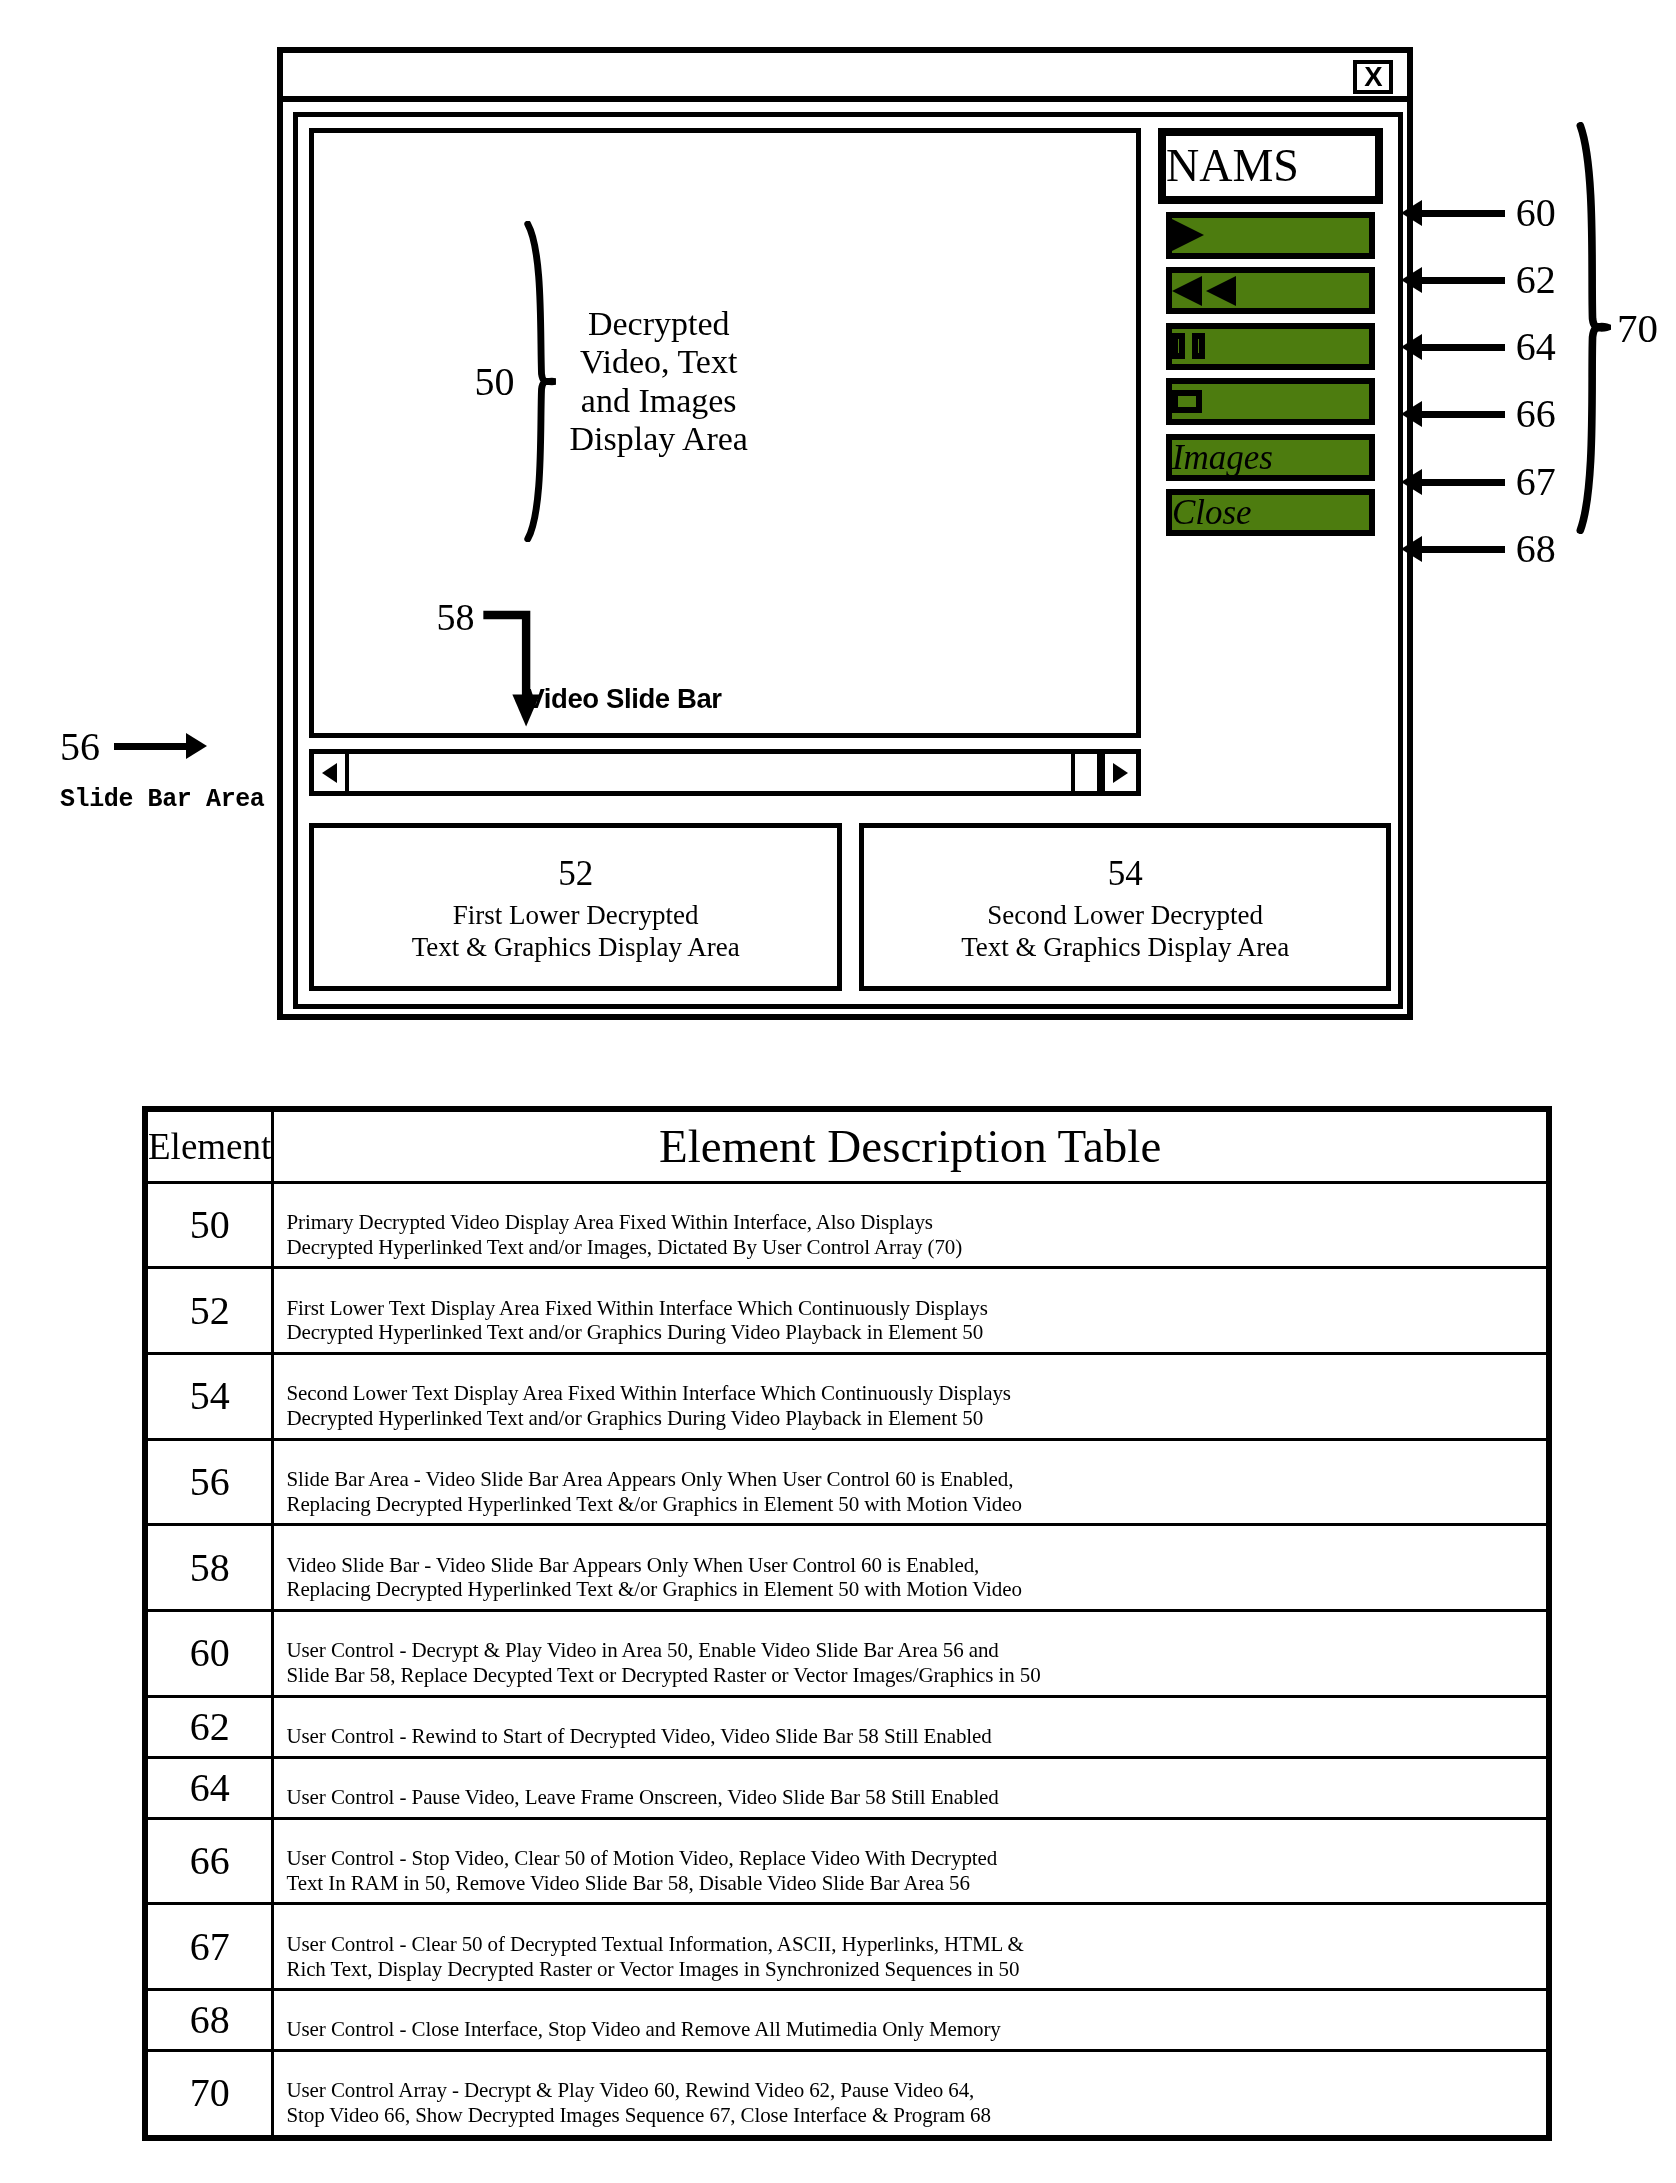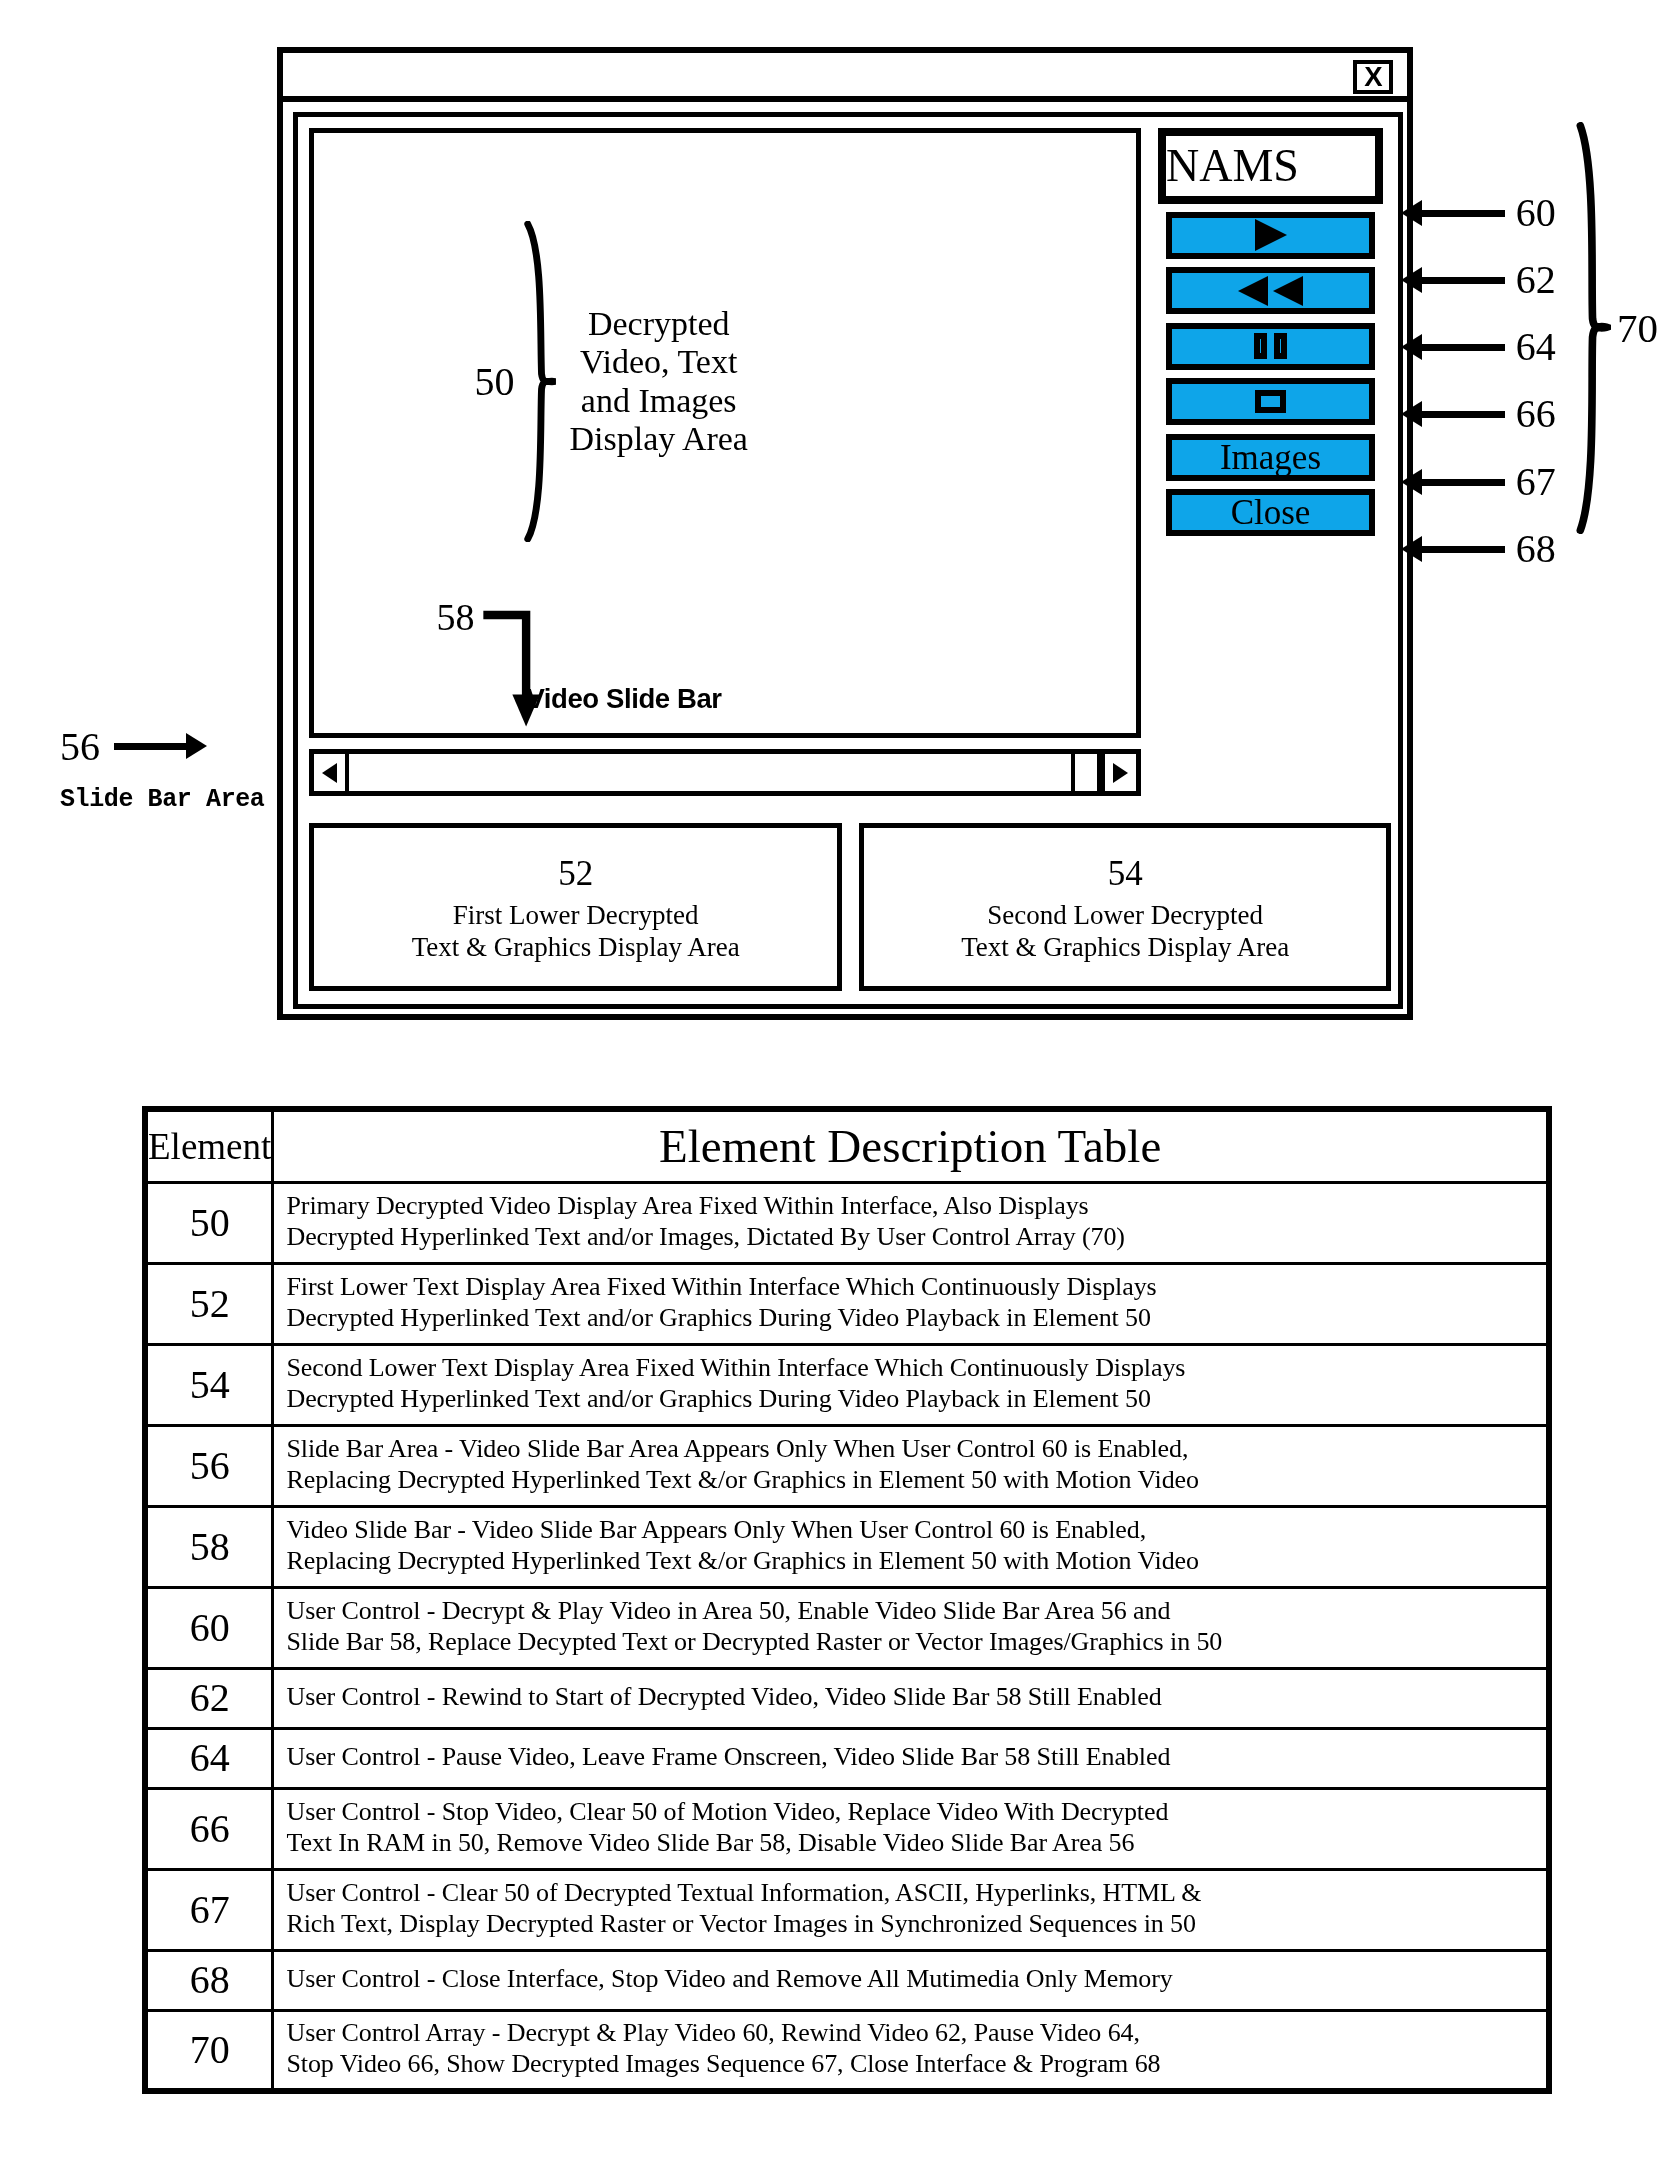--- a/index.html
+++ b/index.html
@@ -175,22 +175,23 @@
     border: 8.4px solid #000;
     display: flex; align-items: center; justify-content: flex-start;
     margin-bottom: 7.6px;
   }
   .nams-box span { font-size: 46px; line-height: 1; }
   .ctrl-btn {
     width: 93%;
     height: 47px;
     margin: 0 auto 8.4px auto;
     border: 6.9px solid #000;
-    display: flex; align-items: center; justify-content: center;
-    background: #0ea5e9;
+    display: flex; align-items: center; 
+    background: #4d7c0f;
+    font-style: italic;
   }
   .ctrl-btn.text-btn { font-size: 35px; line-height: 1; }
   .glyph-play   { width:0;height:0;border-top:16px solid transparent;border-bottom:16px solid transparent;border-left:32px solid #000; }
   .glyph-rew    { display:flex; gap:4.6px; }
   .glyph-rew i  { width:0;height:0;border-top:15.3px solid transparent;border-bottom:15.3px solid transparent;border-right:30.5px solid #000; display:block; }
   .glyph-pause  { display:flex; gap:6.9px; }
   .glyph-pause i{ display:block; width:13px; height:26px; border:6.1px solid #000; }
   .glyph-stop   { width:30.5px; height:23px; border:6.9px solid #000; }
 
   
@@ -289,26 +290,27 @@
   #edt tbody .c-el span {
     font-size: 40px;
     line-height: 1;
     display: block;
     padding: 3.1px 0;
   }
   #edt tbody .c-desc {
     padding: 5.3px 9.2px 6.9px 12.2px;
   }
   #edt tbody .c-desc span {
-    font-size: 26px;
+    font-size: 21px;
     line-height: 1.18;
     display: block;
     font-family: "Liberation Serif", serif;
     letter-spacing: -0.1px;
     white-space: pre-line;
+    margin-top: 21px;
   }
   #edt tbody tr.two-line td { height: 81px; }
   #edt tbody tr.one-line td { height: 60px; }
 </style>
 </head>
 <body>
 
 <div id="figure">
 
   <div class="window-outer">

